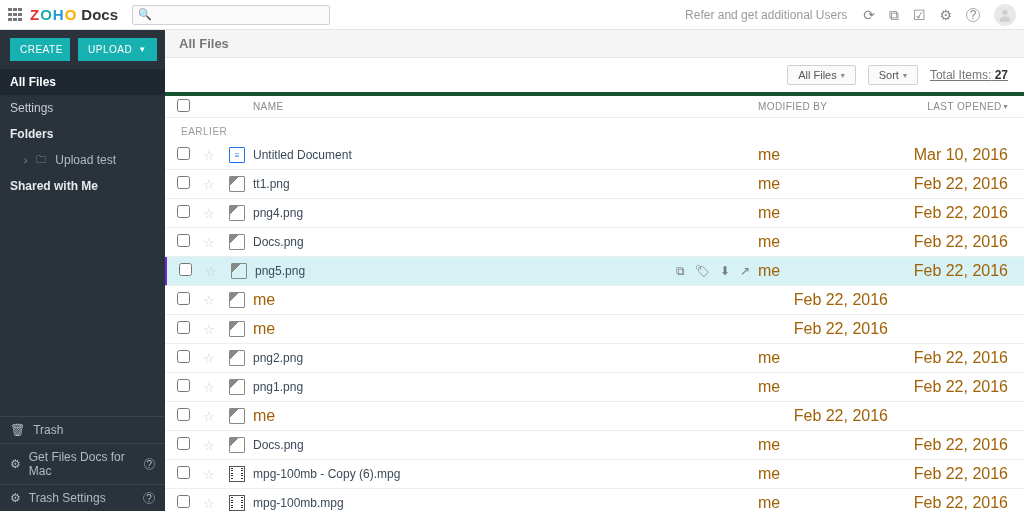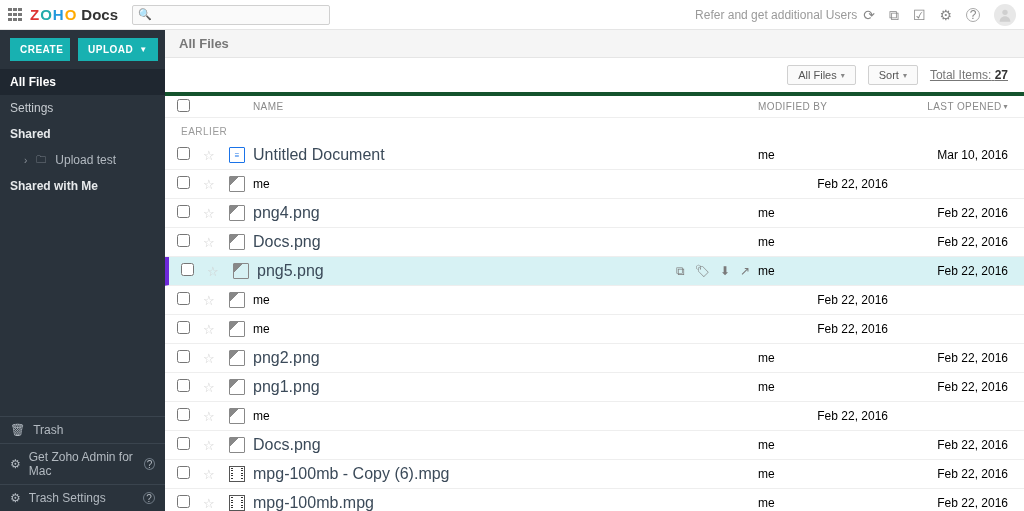--- a/index.html
+++ b/index.html
@@ -8,31 +8,31 @@
 
 .topbar { height: 30px; background: #fff; border-bottom: 1px solid #e5e5e5; display: flex; align-items: center; padding: 0 8px; font-size: 12px; }
 .apps-icon { width: 14px; height: 14px; display: grid; grid-template-columns: repeat(3,3.5px); grid-template-rows: repeat(3,3.5px); gap: 1.5px; margin-right: 8px; cursor: pointer; }
 .apps-icon span { background: #777; }
 .logo { font-size: 15px; font-weight: bold; color: #333; display: flex; align-items: center; gap: 1px; margin-right: 14px;}
 .logo .z { color:#d33;} .logo .o1{color:#2aa;} .logo .h{color:#29d;} .logo .o2{color:#fa0;}
 .search { position: relative; }
 .search input { width: 198px; height: 20px; border: 1px solid #d0d0d0; border-radius: 2px; padding: 0 6px 0 22px; font-size: 11px; background: #fafafa; color:#555;}
 .search .mag { position: absolute; left: 6px; top: 3px; font-size: 11px; color: #999; pointer-events:none;}
 .topbar .spacer { flex: 1; }
-.refer { color: #9a9a9a; font-size: 12px; margin-right: 6px; cursor: pointer;}
+.refer { color: #9a9a9a; font-size: 12px; margin-right: 16px; cursor: pointer;}
 .top-icons { display: flex; align-items: center; gap: 14px; }
 .top-icons .ico { color: #888; cursor: pointer; font-size: 14px; line-height:1;}
 .avatar { width: 22px; height: 22px; border-radius: 50%; background: #e8e8e8; display:flex; align-items:center; justify-content:center; cursor:pointer;}
 .avatar svg { width: 16px; height: 16px; fill:#cfcfcf;}
 
 
 .layout { display: flex; height: calc(511px - 30px); }
 .sidebar { width: 165px; background: #2a333c; color: #c7ccd1; display: flex; flex-direction: column; font-size: 12px; }
 .sb-actions { padding: 8px 10px; display: flex; gap: 8px; }
-.btn { background: #18b1b1; color: #fff; border: none; font-size: 10px; font-weight: bold; letter-spacing: .5px; padding: 6px 10px; cursor: pointer; }
+.btn { background: #18b1b1; color: #fff; border: none; font-size: 10px; font-weight: normal; letter-spacing: .5px; padding: 6px 10px; cursor: pointer; }
 .btn.create { width: 60px;}
 .btn.upload { flex:1; display:flex; align-items:center; justify-content:center; gap:6px;}
 .btn.upload .caret { font-size:8px;}
 .sb-item { padding: 6px 10px; cursor: pointer; color:#c7ccd1; font-size:12px;}
 .sb-item.active { background: #1f2730; color: #fff; font-weight: bold; }
 .sb-item.section { font-weight: bold; color:#e7eaec; }
 .sb-sub { padding: 5px 10px 5px 24px; color: #b3bac1; cursor: pointer; display:flex; align-items:center; gap:6px; font-size:12px;}
 .sb-sub::before { content:"›"; color:#8a9199; font-size:10px;}
 .sb-sub .fico { font-size:10px; color:#b3bac1;}
 .sidebar .flex1 { flex:1;}
@@ -50,34 +50,34 @@
 .total { color:#777;text-decoration:underline;}
 .total b { color:#333; font-weight:bold;}
 
 
 .ftable { flex:1; overflow-y:auto; font-size:12px;}
 .thead, .row { display:grid; grid-template-columns: 26px 26px 24px 1fr 130px 120px; align-items:center; border-bottom:1px solid #eee; padding:0 16px 0 12px;}
 .thead { height:26px; color:#8a8a8a; font-size:10px; letter-spacing:.4px; text-transform:uppercase; border-top:4px solid #14532d;}
 .thead .col-name { grid-column: 4;}
 .thead .col-last { text-align:right; display:flex; justify-content:flex-end; align-items:center; gap:2px;}
 .row { height:29px; color:#555;}
-.row.selected { background:#d7f2f4; border-left:6px solid #6d28d9; margin-left:-2px; padding-left:12px;}
+.row.selected { background:#d7f2f4; border-left:4px solid #6d28d9; margin-left:-2px; padding-left:12px;}
 .row input[type=checkbox]{cursor:pointer;}
 .star { color:#cfcfcf; cursor:pointer; font-size:13px;}
 .fico { width:16px; height:16px; display:flex; align-items:center; justify-content:center;}
 .fico.doc { border:1px solid #1a73e8; font-size:8px; color:#1a73e8; border-radius:1px;}
 .fico.img { border:1px solid #888; background:linear-gradient(135deg,#888 30%,transparent 30%); border-radius:1px;}
 .fico.vid { border:1px solid #555; position:relative;}
 .fico.vid::before,.fico.vid::after{content:"";position:absolute;width:2px;top:1px;bottom:1px;background:repeating-linear-gradient(#333 0 1px,transparent 1px 2.5px);} .fico.vid::before{left:1px;} .fico.vid::after{right:1px;}
 .name-cell { display:flex; align-items:center; gap:8px; min-width:0;}
-.fname { color:#4a6; color:#3b4a59; font-size:16px; cursor:pointer; white-space:nowrap; overflow:hidden; text-overflow:ellipsis;}
+.fname { color:#4a6; color:#3b4a59; font-size:12px; cursor:pointer; white-space:nowrap; overflow:hidden; text-overflow:ellipsis;}
 .row-actions { display:none; gap:10px; margin-left:auto; margin-right:8px; color:#7a7a7a;}
 .row.selected .row-actions, .row:hover .row-actions { display:flex;}
 .row-actions .aico { cursor:pointer; font-size:12px;}
-.mod, .last { color:#000000; font-size:12px;}
+.mod, .last { color:#a16207; font-size:16px;}
 .last { text-align:right;}
 .group-hdr { padding:8px 16px 4px; font-size:10px; letter-spacing:.5px; color:#9a9a9a; text-transform:uppercase;}
 
 
 .ftable::-webkit-scrollbar{width:8px;} .ftable::-webkit-scrollbar-thumb{background:#ccc;border-radius:4px;}
 </style>
 </head>
 <body>
 
 <div class="topbar">
@@ -126,40 +126,40 @@
       <button class="btn create">CREATE</button>
       <button class="btn upload">
           <span>UPLOAD</span>
           <span class="caret">▼</span>
         </button>
     </div>
     <div id="sb-items">
         <div class="sb-item active">All Files</div>
         <div class="sb-item">Settings</div>
       </div>
-    <div class="sb-item section">Shared</div>
+    <div class="sb-item section">Folders</div>
     <div id="sb-folders">
         <div class="sb-sub">
           <span class="fico">🗀</span>
           <span>Upload test</span>
         </div>
       </div>
     <div class="sb-item section">Shared with Me</div>
     <div class="flex1"></div>
     <div id="sb-bottom">
         <div class="sb-bottom">
           <span class="lead">
             <span>🗑</span>
             <span>Trash</span>
           </span>
         </div>
         <div class="sb-bottom">
           <span class="lead">
             <span>⚙</span>
-            <span>Get Zoho Admin for Mac</span>
+            <span>Get Files Docs for Mac</span>
           </span>
           <span class="q">?</span>
         </div>
         <div class="sb-bottom">
           <span class="lead">
             <span>⚙</span>
             <span>Trash Settings</span>
           </span>
           <span class="q">?</span>
         </div>
@@ -202,20 +202,23 @@
             <span class="name-cell">
               <span class="fname">Untitled Document</span>
             </span>
             <span class="mod">me</span>
             <span class="last">Mar 10, 2016</span>
           </div>
           <div class="row">
             <span><input type="checkbox" style=""></span>
             <span class="star">☆</span>
             <span class="fico img"></span>
+            <span class="name-cell">
+              <span class="fname">tt1.png</span>
+            </span>
             <span class="mod">me</span>
             <span class="last">Feb 22, 2016</span>
           </div>
           <div class="row">
             <span><input type="checkbox" style=""></span>
             <span class="star">☆</span>
             <span class="fico img"></span>
             <span class="name-cell">
               <span class="fname">png4.png</span>
             </span>

